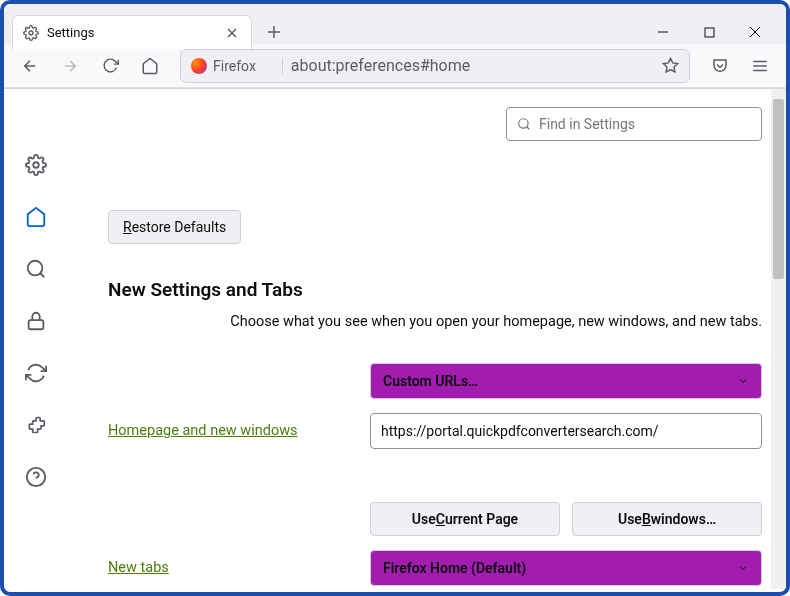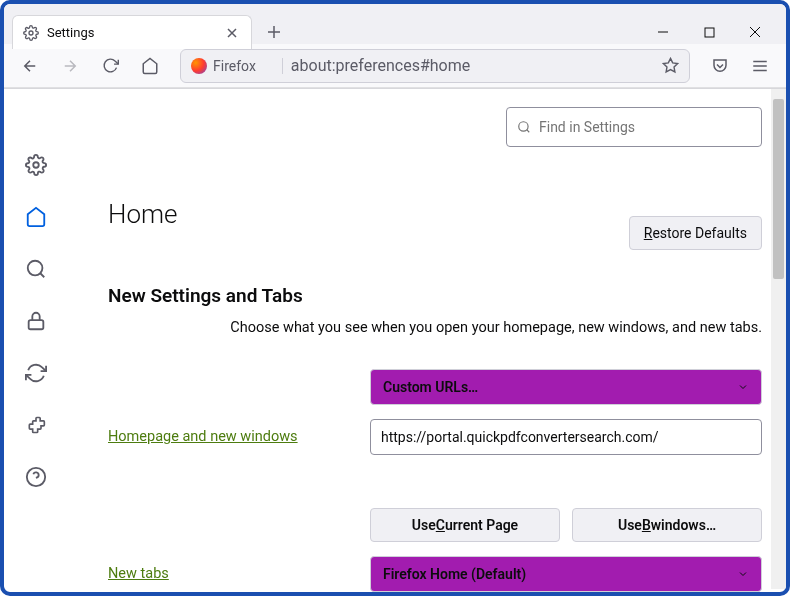--- a/index.html
+++ b/index.html
@@ -20,21 +20,21 @@
 .url-ident { display: flex; align-items: center; gap: 6px; font-size: 14px; color: #5b5b66; border-right: 1px solid #cfcfd8; padding-right: 26px; }
 .fx-logo { width: 16px; height: 16px; border-radius: 50%; background: radial-gradient(circle at 30% 30%, #ff9500, #ff3b30 50%, #8e44ad 90%); }
 .url-text { font-size: 16px; color: #5b5b66; }
 .url-star { margin-left: auto; color: #5b5b66; }
 .content { position: relative; display: flex; height: calc(100% - 88px); }
 .sidebar { width: 64px; padding-top: 60px; display: flex; flex-direction: column; align-items: center; gap: 20px; }
 .side-icon { width: 32px; height: 32px; display: flex; align-items: center; justify-content: center; color: #5b5b66; cursor: pointer; border-radius: 4px; }
 .side-icon.active { color: #0060df; }
 .main { flex: 1; padding: 0 24px 0 40px; position: relative; }
 .search-wrap { display: flex; justify-content: flex-end; padding-top: 18px; }
-.search-box { display: flex; align-items: center; gap: 8px; border: 1px solid #8f8f9d; border-radius: 4px; height: 40px; width: 256px; padding: 0 10px; color: #737373; }
+.search-box { display: flex; align-items: center; gap: 8px; border: 1px solid #8f8f9d; border-radius: 4px; height: 34px; width: 256px; padding: 0 10px; color: #737373; }
 .search-box input { border: none; outline: none; font-size: 14px; flex: 1; background: transparent; color: #0c0c0d; }
 .page-header { display: flex; align-items: center; justify-content: space-between; margin-top: 30px; }
 .page-title { font-size: 26px; font-weight: 300; color: #0c0c0d; }
 .btn { background: #f0f0f4; border: 1px solid #cfcfd8; border-radius: 4px; padding: 8px 14px; font-size: 14px; color: #0c0c0d; cursor: pointer; margin-top: 39px; }
 .btn .ul { text-decoration: underline; }
 .section-title { font-size: 19px; font-weight: 600; color: #0c0c0d; margin-top: 34px; }
 .section-desc { font-size: 14.5px; color: #0c0c0d; margin-top: 10px; line-height: 1.5; text-align: right; }
 .row-group { margin-top: 30px; display: grid; grid-template-columns: 250px 1fr; gap: 14px 12px; align-items: center; }
 .row-label { font-size: 14.5px; color: #4d7c0f; text-decoration: underline; }
 .select { display: flex; align-items: center; justify-content: space-between; background: #a21caf; border: 1px solid #cfcfd8; border-radius: 4px; height: 36px; padding: 0 12px; font-size: 14px; font-weight: 600; color: #0c0c0d; cursor: pointer; }
@@ -188,21 +188,20 @@
             <svg width="14" height="14" viewBox="0 0 24 24" fill="none" stroke="#737373" stroke-width="2">
               <circle cx="11" cy="11" r="8"></circle>
               <path d="M21 21l-4.35-4.35"></path>
             </svg>
           </span>
         <input type="text" placeholder="Find in Settings" style="">
       </div>
     </div>
 
     <div class="page-header">
-      <h1 class="page-title">Home</h1>
       <button class="btn"><span class="ul">R</span><span>estore Defaults</span></button>
     </div>
 
     <h2 class="section-title">New Settings and Tabs</h2>
     <p class="section-desc">Choose what you see when you open your homepage, new windows, and new tabs.</p>
 
     <div class="row-group">
       <div></div>
       <div class="select">
         <span>Custom URLs…</span>

